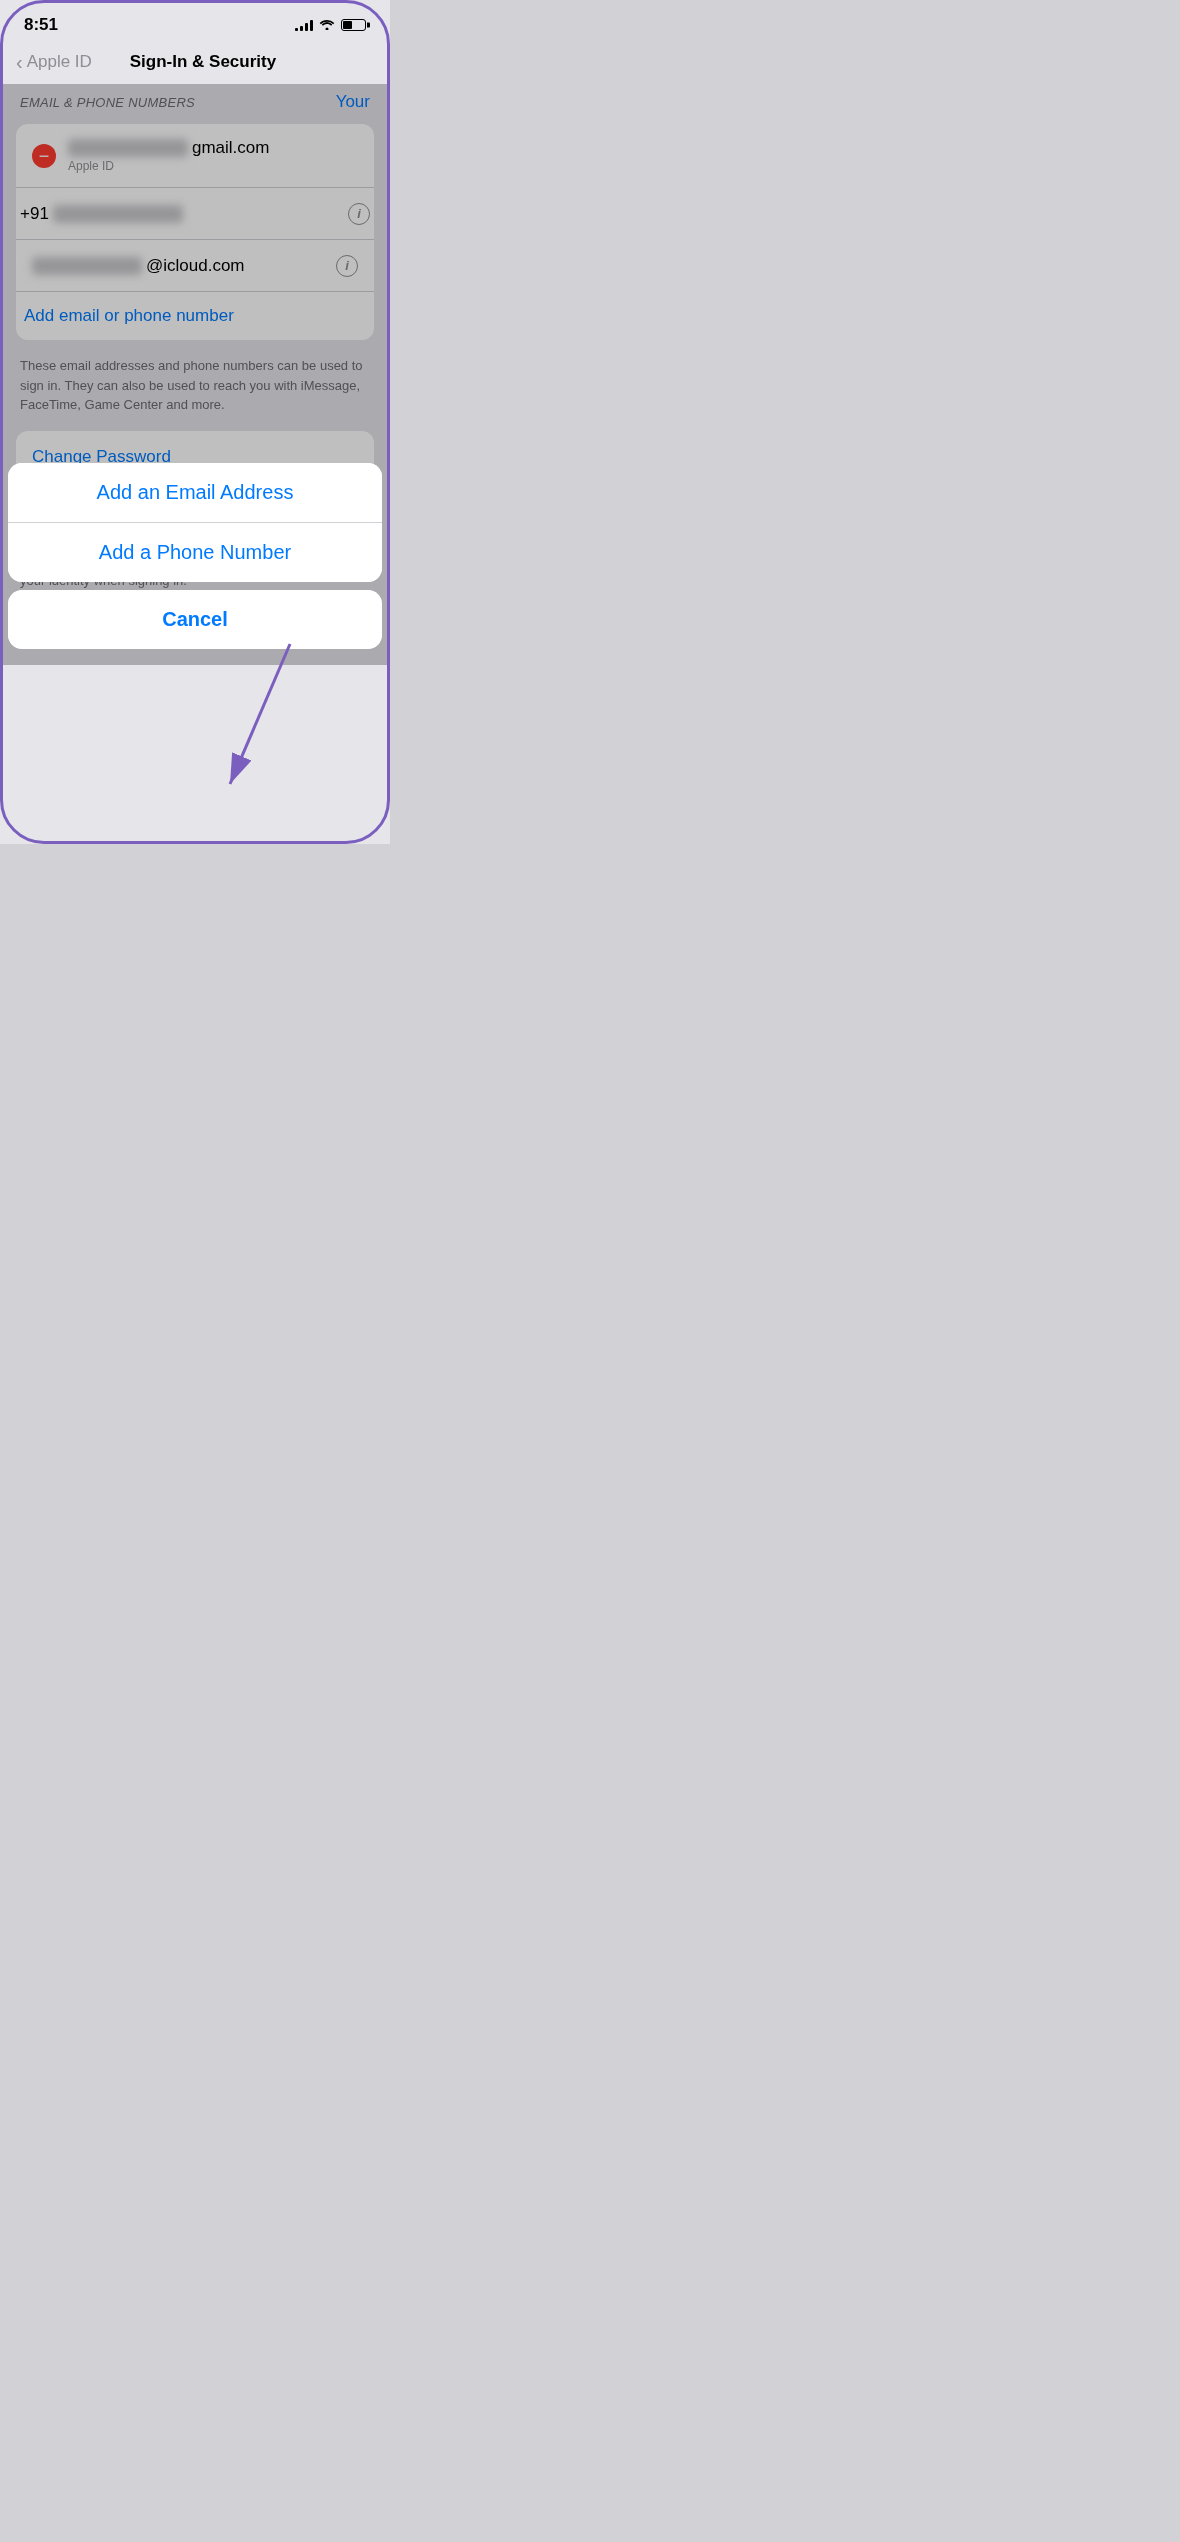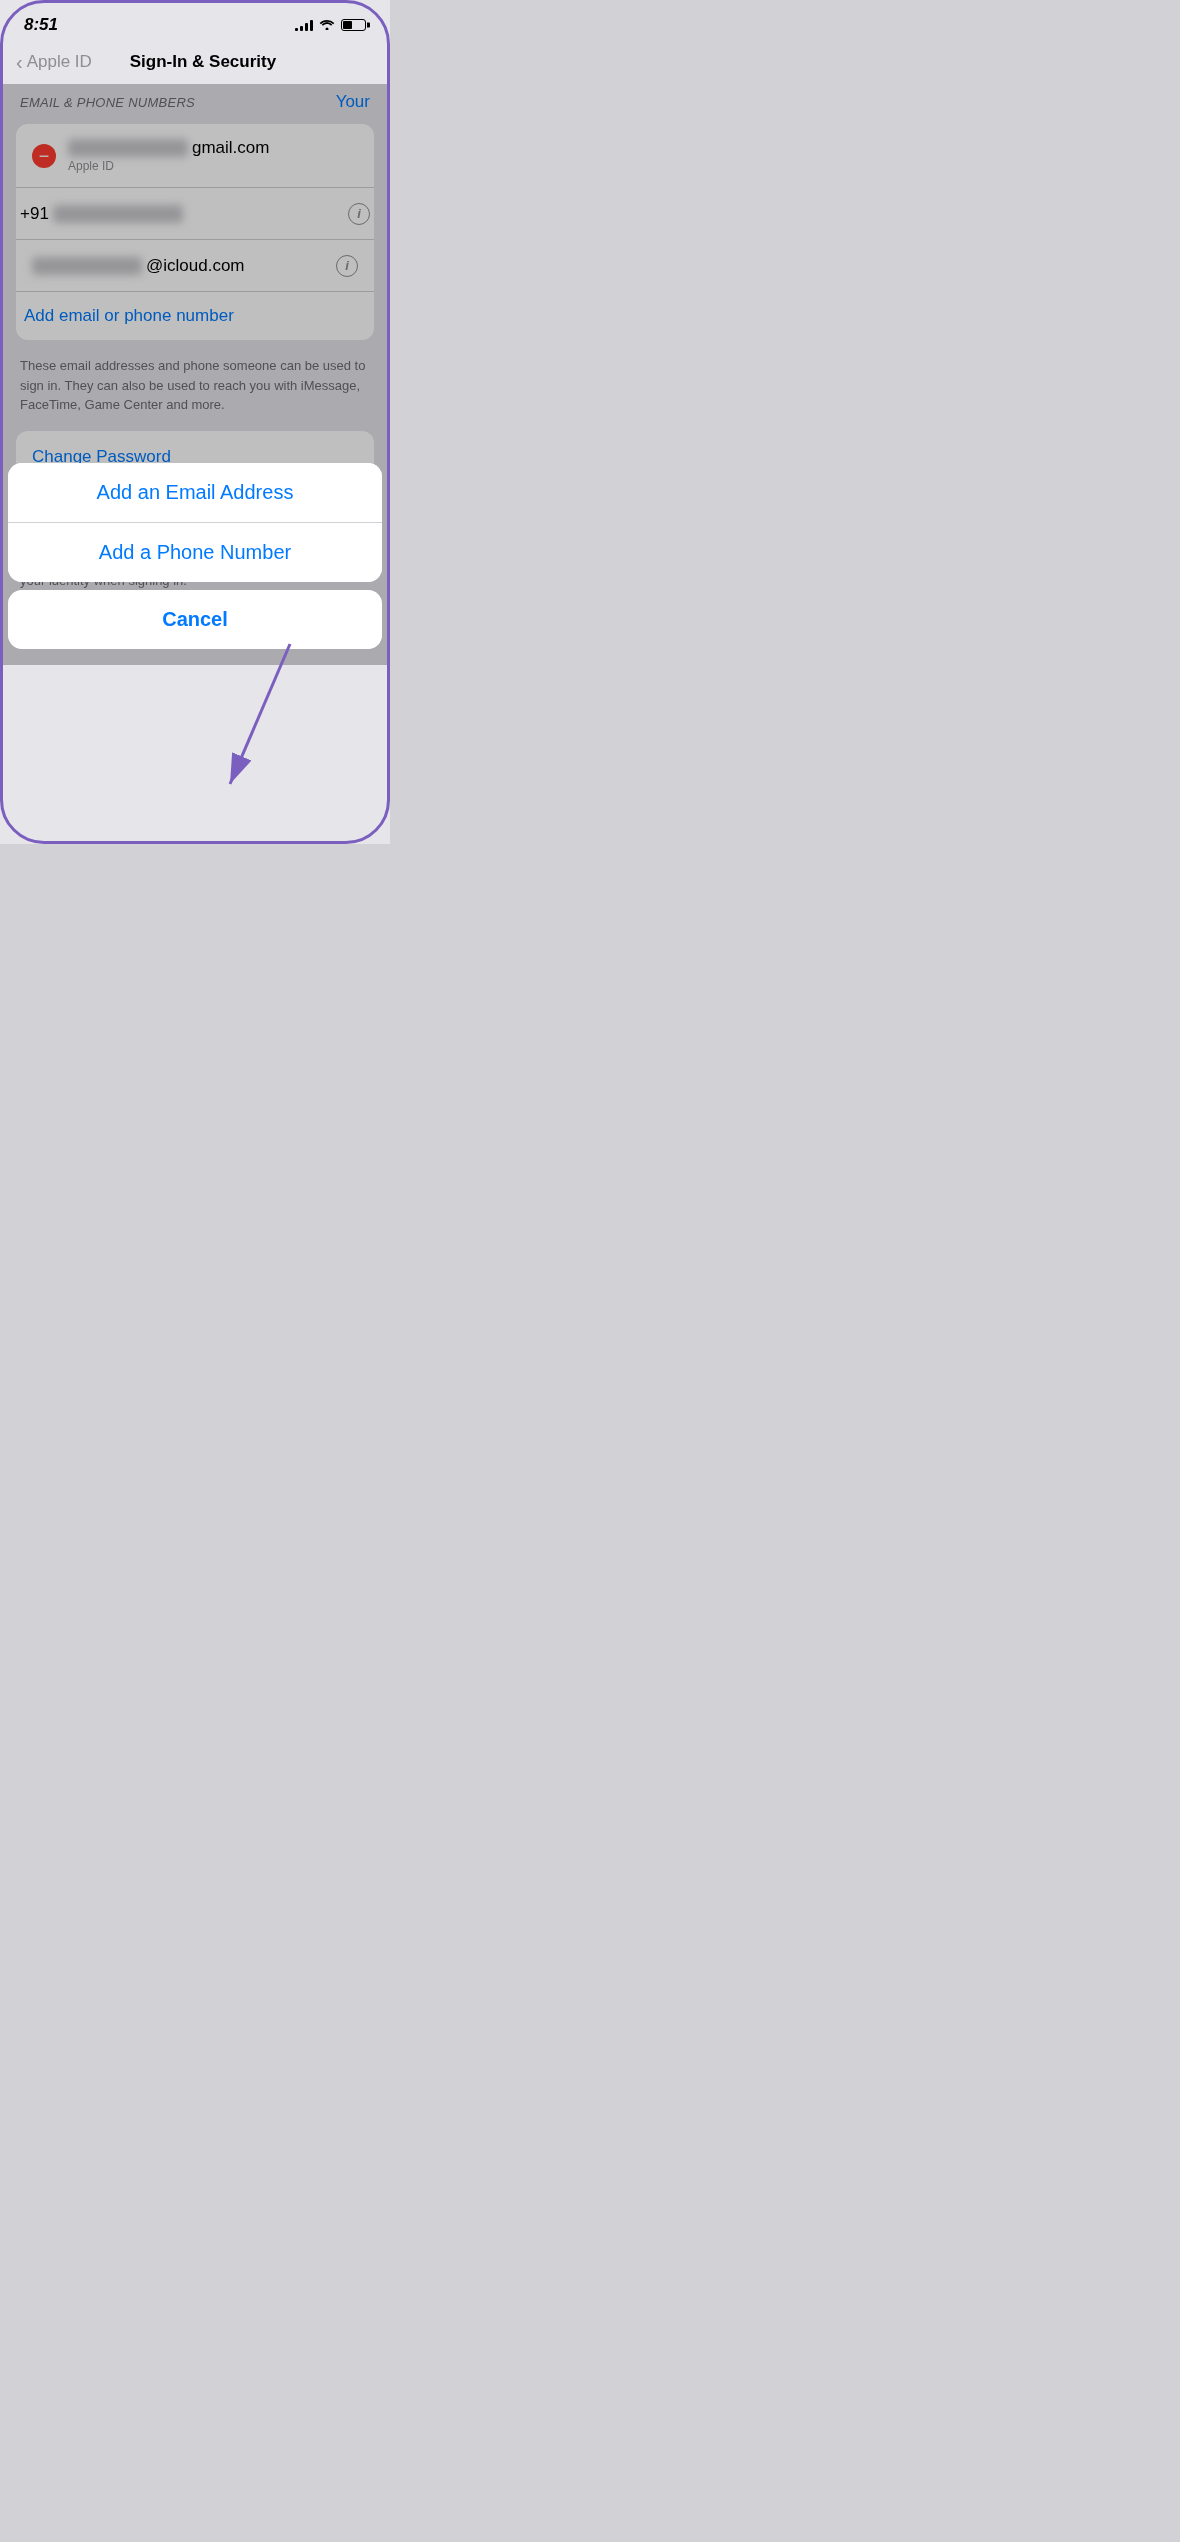--- a/index.html
+++ b/index.html
@@ -22,21 +22,20 @@
     }
 
     
     .status-bar {
       display: flex;
       justify-content: space-between;
       align-items: center;
       padding: 14px 24px 8px 24px;
       background: #e5e5ea;
       height: 44px;
-      font-style: italic;
     }
 
     .status-time {
       font-size: 17px;
       font-weight: 600;
       color: #000;
     }
 
     .status-icons {
       display: flex;
@@ -458,21 +457,21 @@
           </div>
           <div class="info-circle">i</div>
         </div>
 
         <div class="add-email-row">
           <span class="add-email-link">Add email or phone number</span>
         </div>
 
       </div>
 
-      <p class="section-description">These email addresses and phone someone can be used to sign in. They can also be used to reach you with iMessage, FaceTime, Game Center and more.</p>
+      <p class="section-description">These email addresses and phone numbers can be used to sign in. They can also be used to reach you with iMessage, FaceTime, Game Center and more.</p>
 
       <div class="settings-card">
         <div class="settings-row">
           <span class="settings-row-label">Change Password</span>
         </div>
         <div class="settings-divider"></div>
         <div class="settings-row">
           <span class="settings-row-label-dark">Two-Factor Authentication</span>
           <span class="settings-row-value">On</span>
         </div>

